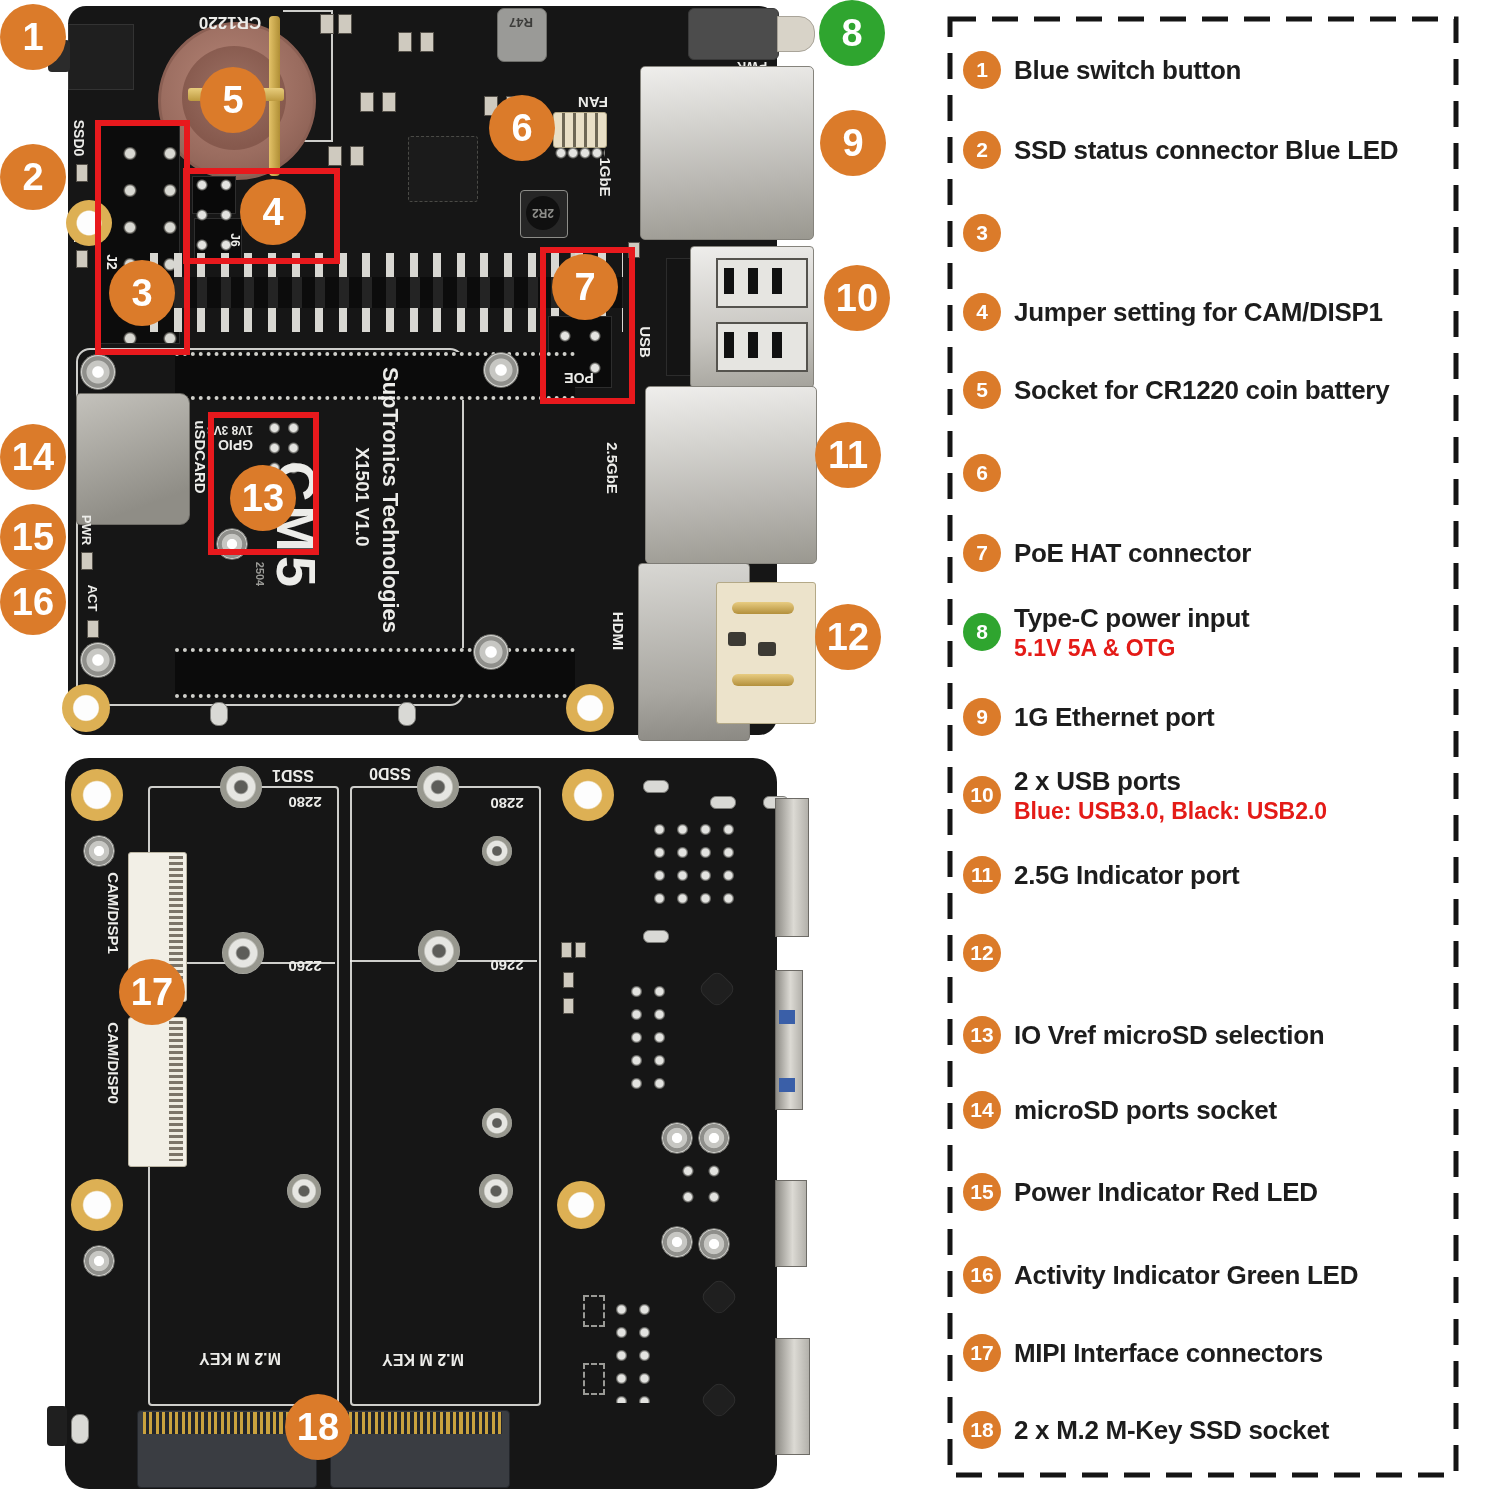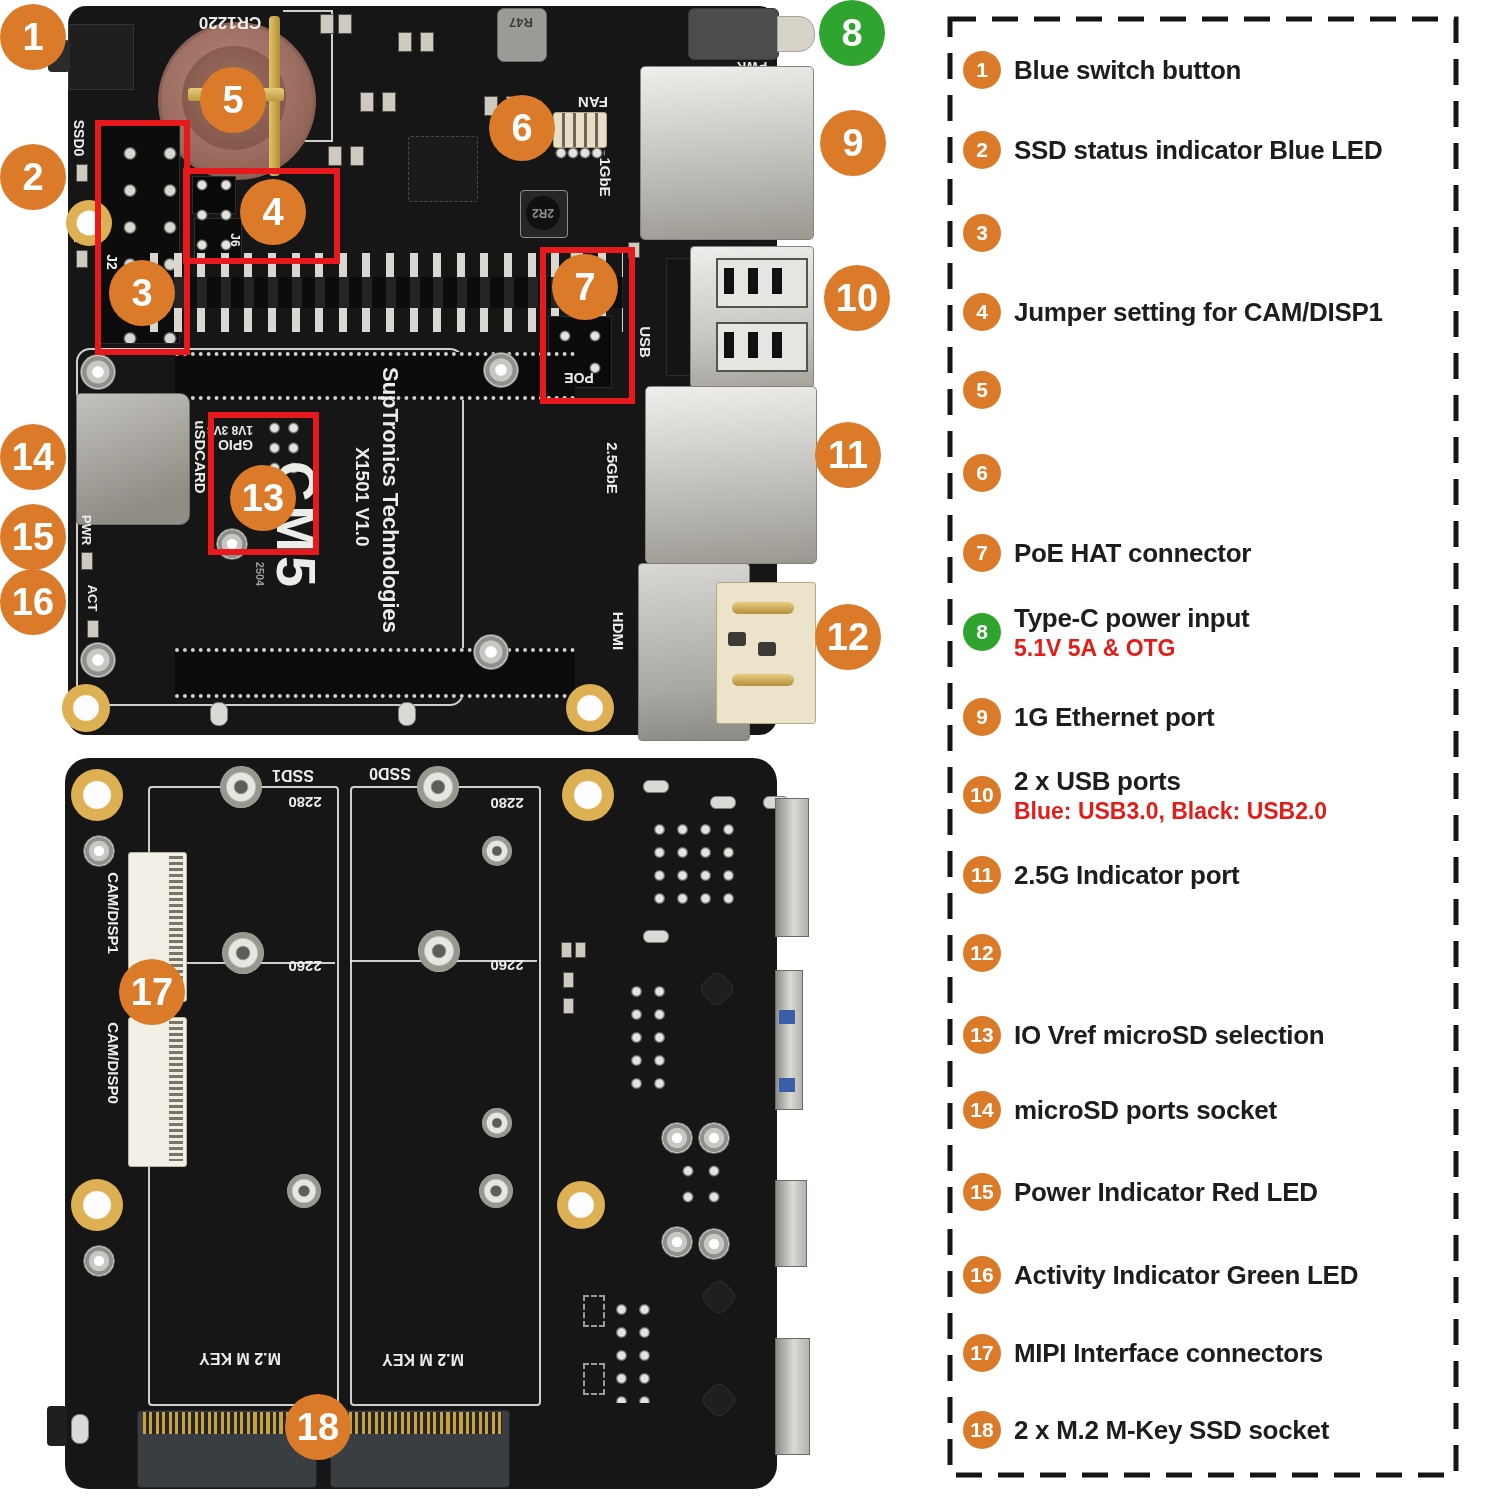--- a/index.html
+++ b/index.html
@@ -317,34 +317,37 @@
 
     <div class="lrow" style="top:32px;height:44px;">
       <span class="lnum">1</span>
       <div class="ltext">
           <div class="lmain">Blue switch button</div>
         </div>
     </div>
     <div class="lrow" style="top:112px;height:44px;">
       <span class="lnum">2</span>
       <div class="ltext">
-          <div class="lmain">SSD status indicator Blue LED</div>
+          <div class="lmain">SSD status connector Blue LED</div>
         </div>
     </div>
     <div class="lrow" style="top:195px;height:44px;">
       <span class="lnum">3</span>
     </div>
     <div class="lrow" style="top:274px;height:44px;">
       <span class="lnum">4</span>
       <div class="ltext">
           <div class="lmain">Jumper setting for CAM/DISP1</div>
         </div>
     </div>
     <div class="lrow" style="top:352px;height:44px;">
       <span class="lnum">5</span>
+      <div class="ltext">
+          <div class="lmain">Socket for CR1220 coin battery</div>
+        </div>
     </div>
     <div class="lrow" style="top:435px;height:44px;">
       <span class="lnum">6</span>
     </div>
     <div class="lrow" style="top:515px;height:44px;">
       <span class="lnum">7</span>
       <div class="ltext">
           <div class="lmain">PoE HAT connector</div>
         </div>
     </div>

